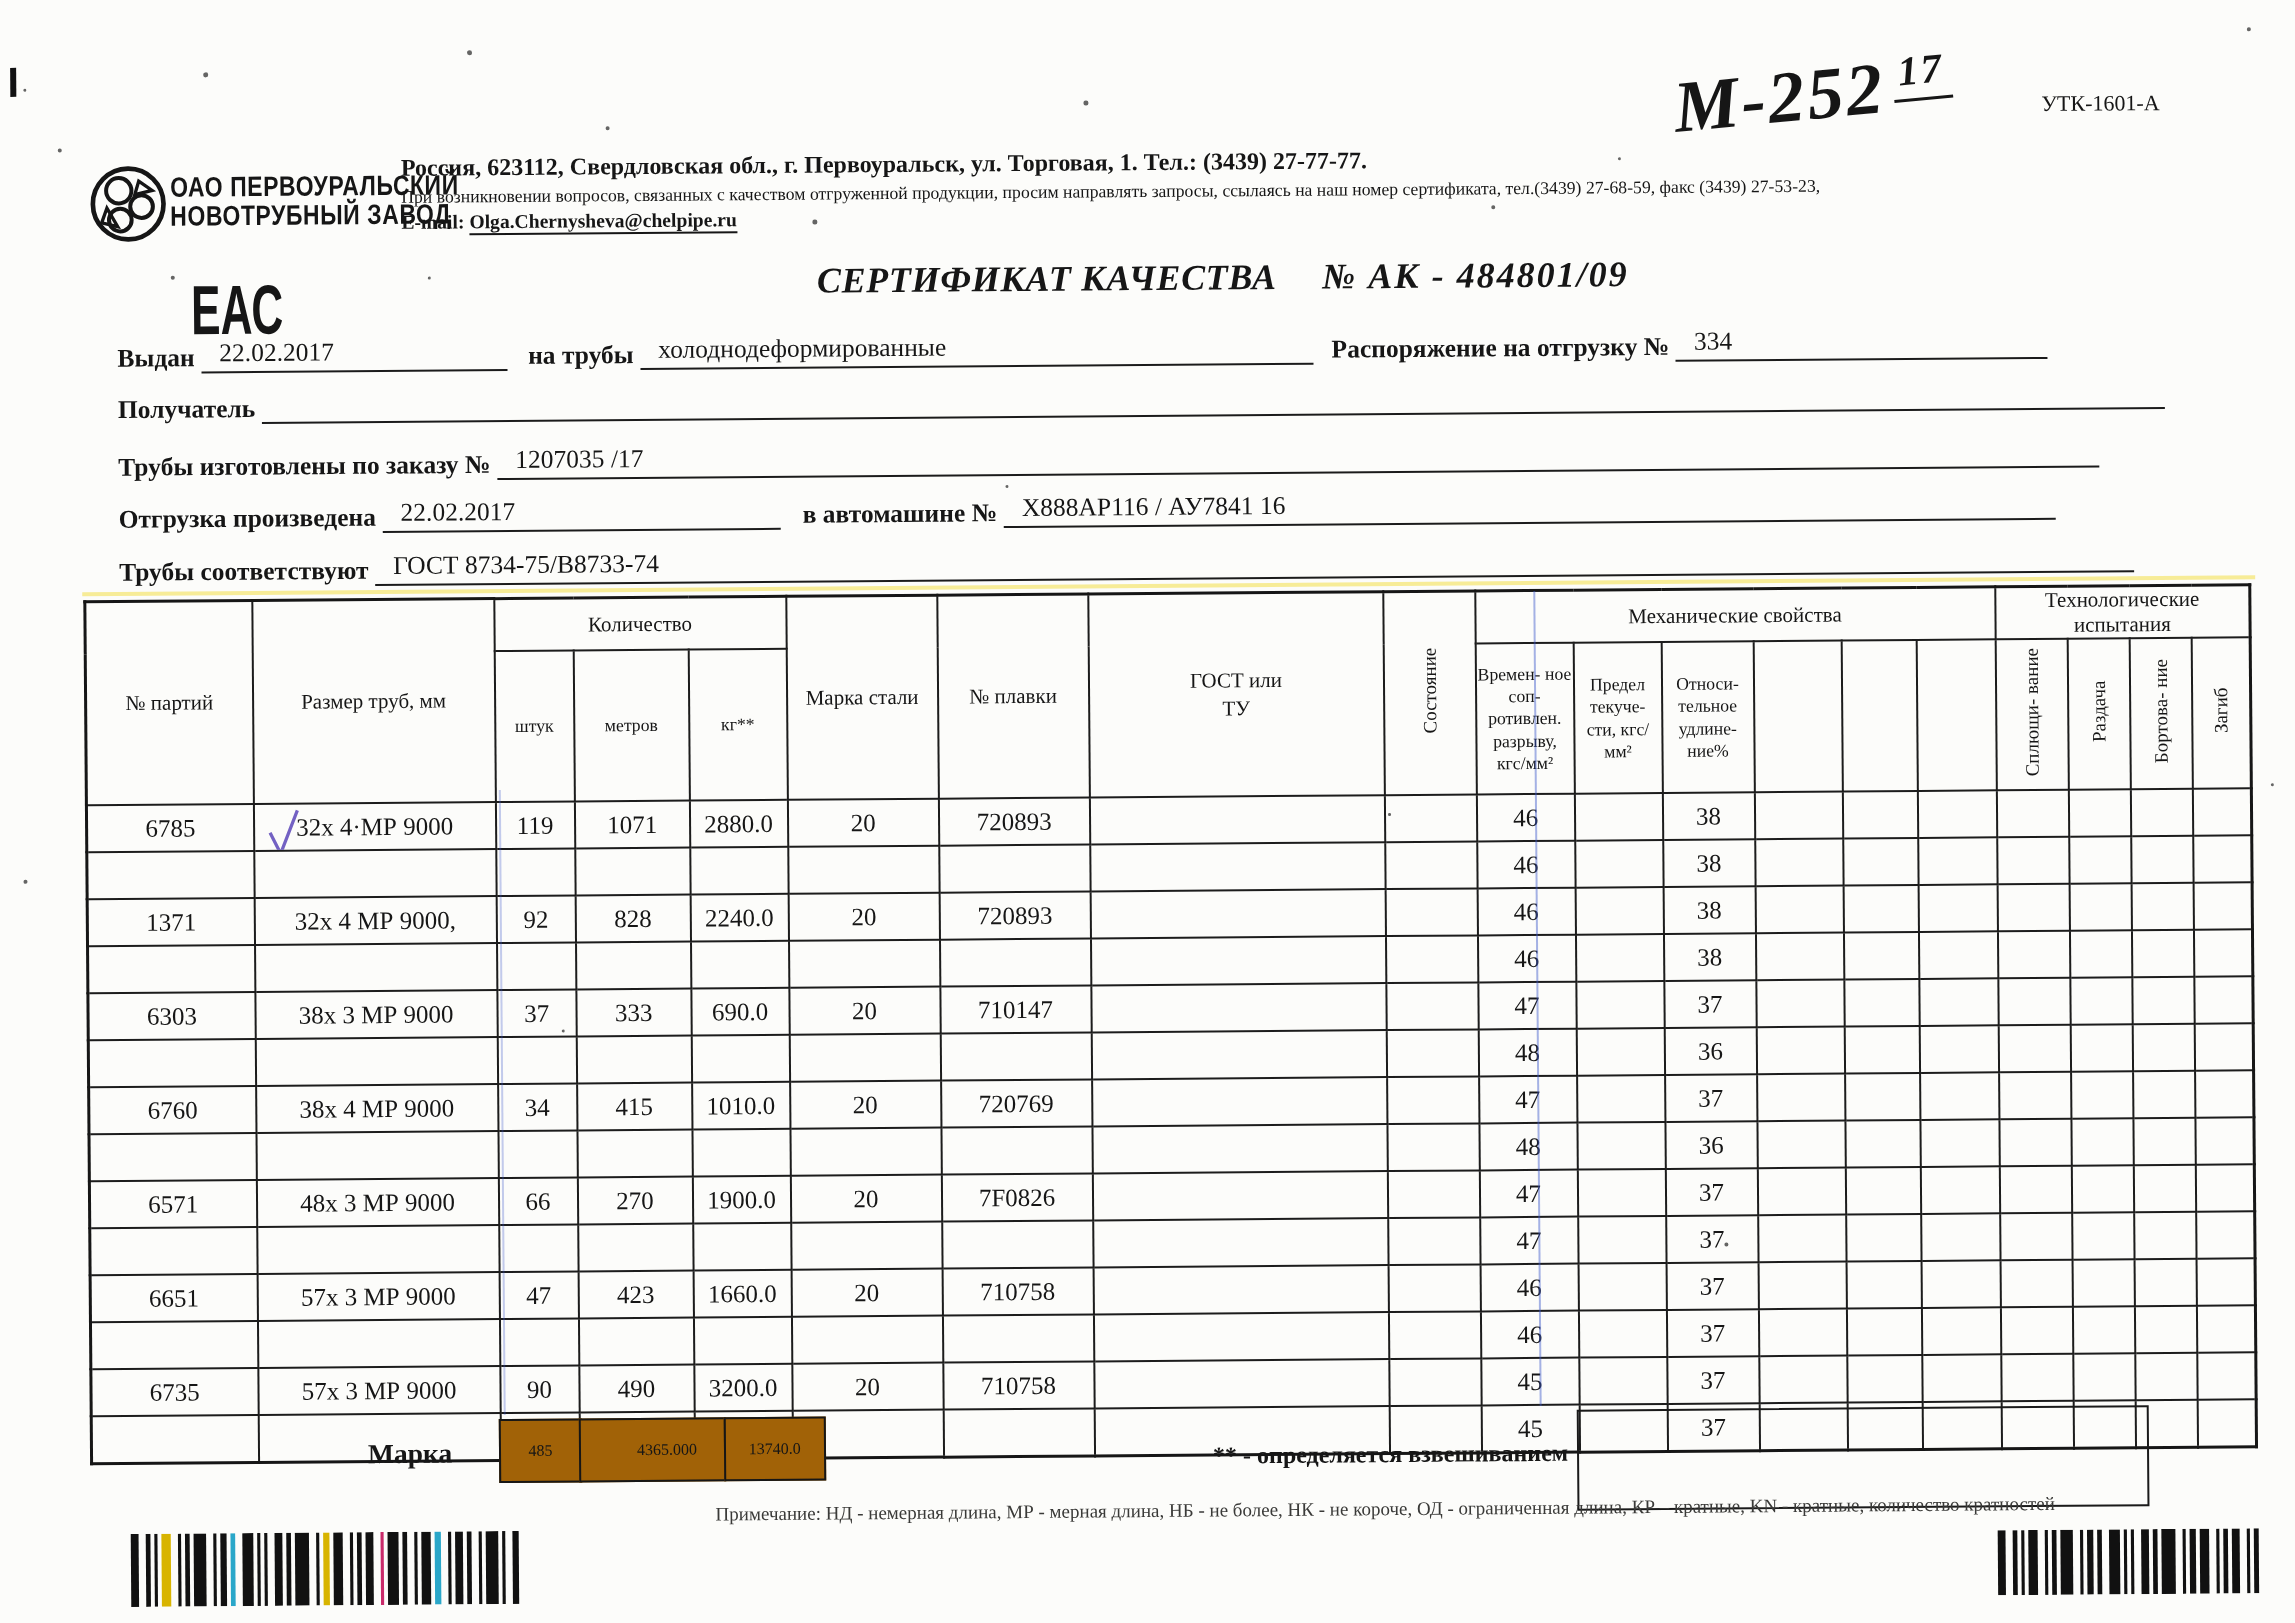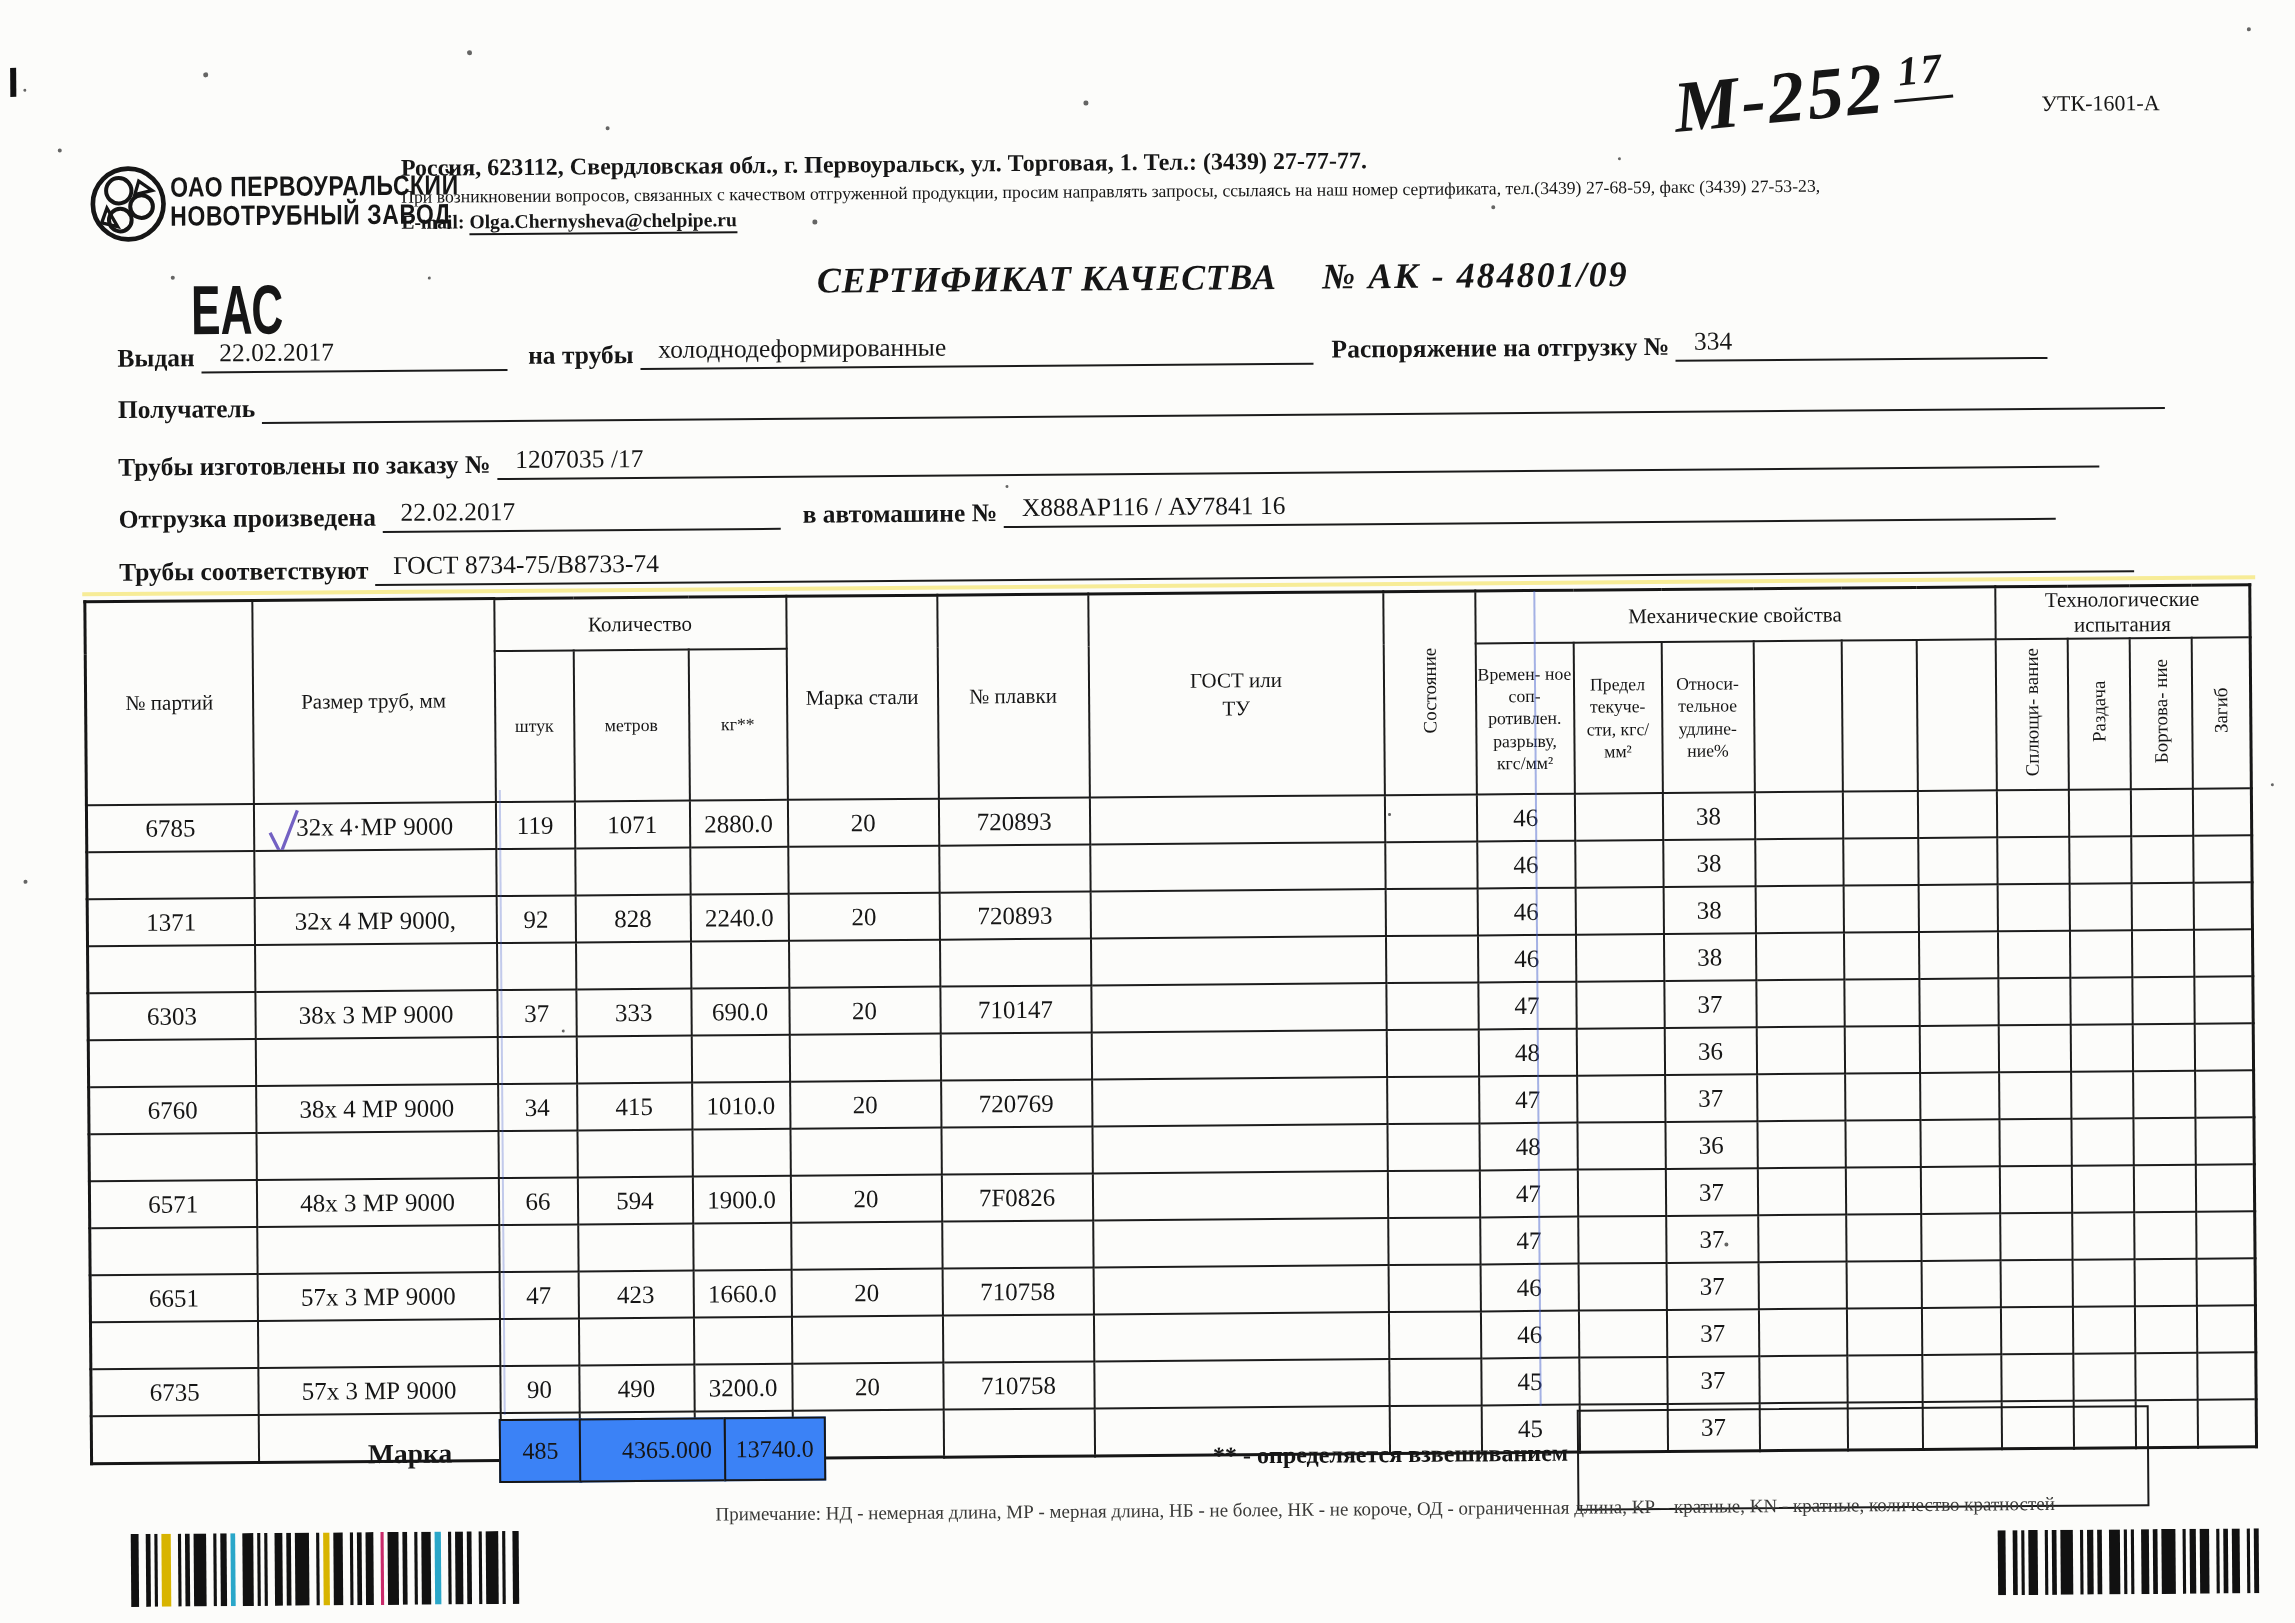--- a/index.html
+++ b/index.html
@@ -52,21 +52,21 @@
   th.gost span{display:inline-block;width:105px;}
   .vert{writing-mode:vertical-rl;transform:rotate(180deg);display:inline-block;
         font-size:19px;line-height:1.15;max-height:131px;}
   tbody td{height:45px;font-size:25px;}
   td.c-size{position:relative;}
   .check{position:absolute;left:11.8px;top:2.6px;display:none;}
 
   
   .totals{position:absolute;left:494px;top:1414px;display:flex;}
   .tcell{border:2.6px solid #161616;height:60px;display:flex;align-items:center;justify-content:center;
-         font-size:24px;margin-left:-2.6px;background:#3b82f6;}
+         font-size:16px;margin-left:-2.6px;background:#a16207;}
   .tc1{width:79px;margin-left:0;}
   .tc2{width:115px;padding-left:28px;}
   .tc3{width:98px;}
   .itogo{position:absolute;left:363px;top:1432px;font-size:27.5px;font-weight:700;}
   .weigh{position:absolute;left:1208px;top:1443px;font-size:24px;font-weight:700;}
   .emptybox{position:absolute;left:1572px;top:1413px;width:568px;height:97px;border:2.6px solid #1a1a1a;}
   .remark{position:absolute;left:710px;top:1500px;font-size:19px;color:#3a3a38;white-space:nowrap;}
 
   
   .bc{position:absolute;}
@@ -384,21 +384,21 @@
         <td></td>
       </tr>
 
       <tr>
         <td>6571</td>
         <td class="c-size">
           
           <span>48х 3 МР 9000</span>
         </td>
         <td>66</td>
-        <td>594</td>
+        <td>270</td>
         <td>1900.0</td>
         <td>20</td>
         <td>7F0826</td>
         <td></td>
         <td></td>
         <td>47</td>
         <td></td>
         <td>37</td>
         <td></td>
             <td></td>

